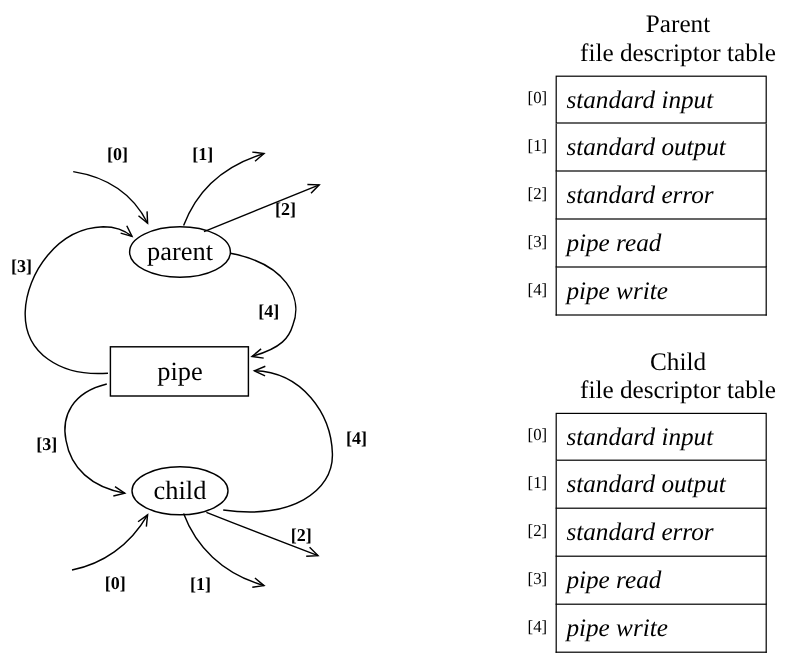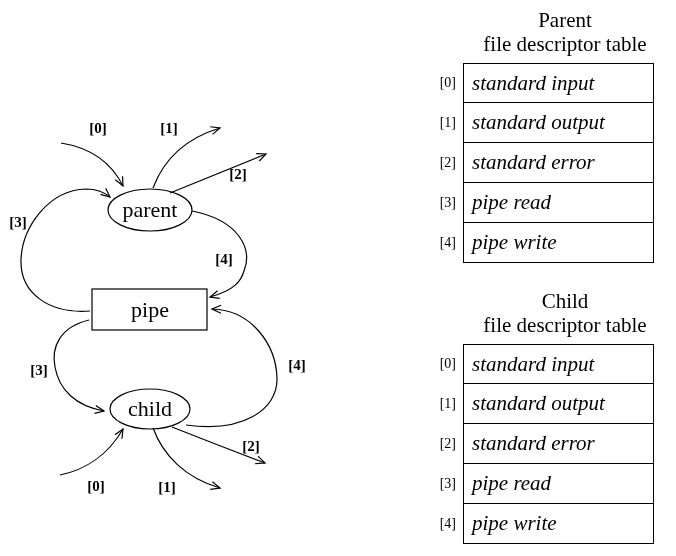--- a/index.html
+++ b/index.html
@@ -50,21 +50,21 @@
   .fdrow{display:flex;align-items:center;height:40px;}
   .fdindex{
     width:34px;
     padding-right:7px;
     text-align:right;
     font-size:14px;
     line-height:40px;
   }
   .fdcell{
     box-sizing:border-box;
-    width:191px;
+    width:176px;
     height:40px;
     border:1px solid #000;
     border-top:0;
     display:flex;
     align-items:center;
     padding-left:8px;
     font-style:italic;
     font-size:21px;
     white-space:nowrap;
     overflow:hidden;

